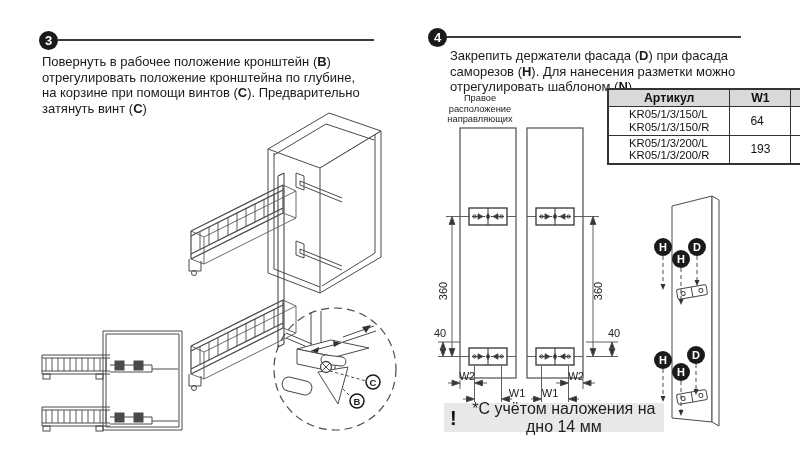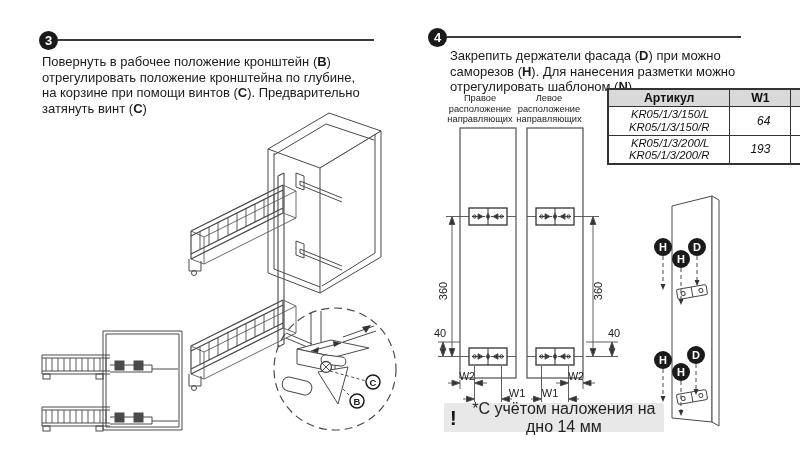--- a/index.html
+++ b/index.html
@@ -9,21 +9,21 @@
   .badge{position:absolute;width:19px;height:19px;border-radius:50%;background:#1a1a1a;color:#fff;
          font-size:13px;font-weight:bold;display:flex;align-items:center;justify-content:center;z-index:3;}
   .rule{position:absolute;height:2px;background:#3a3a3a;z-index:2;}
   .instr{position:absolute;font-size:13px;line-height:15.6px;z-index:3;}
   .iline{white-space:nowrap;}
   .instr b{font-weight:bold;}
   .glabel{position:absolute;width:80px;text-align:center;font-size:9.3px;line-height:10.6px;color:#222;z-index:3;}
   .art-table{position:absolute;left:607px;top:88px;border-collapse:collapse;z-index:3;
              font-size:12px;color:#111;background:#fff;border:2px solid #333;}
   .art-table th{background:#d9d9d9;border:1px solid #333;font-weight:bold;padding:1px 4px;font-size:12.3px;}
-  .art-table td{border:1px solid #333;text-align:right;padding:1px 20px;font-style:italic;}
+  .art-table td{border:1px solid #333;text-align:left;padding:1px 20px;}
   .art-table td.c-art{font-size:11.3px;line-height:12.8px;width:100px;}
   .art-table td.c-num{font-size:12px;width:34px;margin-top:40px;}
   .note{position:absolute;left:444px;top:403px;width:220px;height:29px;background:#e8e8e8;
         display:flex;align-items:center;z-index:3;}
   .note .mark{font-size:20px;font-weight:bold;color:#111;margin:0 7px 0 6px;line-height:1;}
   .note .ntext{font-size:16px;color:#222;text-align:center;}
 </style>
 </head>
 <body>
 
@@ -229,27 +229,26 @@
   <div class="instr" style="left:42px;top:54px;">
     <div class="iline"><span>Повернуть в рабочее положение кронштейн (</span><b>B</b><span>)</span></div>
     <div class="iline"><span>отрегулировать положение кронштейна по глубине,</span><b></b><span></span></div>
     <div class="iline"><span>на корзине при помощи винтов (</span><b>C</b><span>). Предварительно</span></div>
     <div class="iline"><span>затянуть винт (</span><b>C</b><span>)</span></div>
   </div>
 
   <div class="badge" style="left:428px;top:28px;">4</div>
   <div class="rule" style="left:447px;top:36px;width:294px;"></div>
   <div class="instr" style="left:450px;top:48px;">
-    <div class="iline"><span>Закрепить держатели фасада (</span><b>D</b><span>) при можно</span></div>
+    <div class="iline"><span>Закрепить держатели фасада (</span><b>D</b><span>) при фасада</span></div>
     <div class="iline"><span>саморезов (</span><b>H</b><span>). Для нанесения разметки можно</span></div>
     <div class="iline"><span>отрегулировать шаблоном (</span><b>N</b><span>).</span></div>
   </div>
 
   <div class="glabel" style="left:440px;top:93px;">Правое расположение направляющих</div>
-  <div class="glabel" style="left:509px;top:93px;">Левое расположение направляющих</div>
 
   <table class="art-table">
     <thead>
       <tr>
         <th>Артикул</th>
         <th>W1</th>
         <th>W2</th>
       </tr>
     </thead>
     <tbody>

